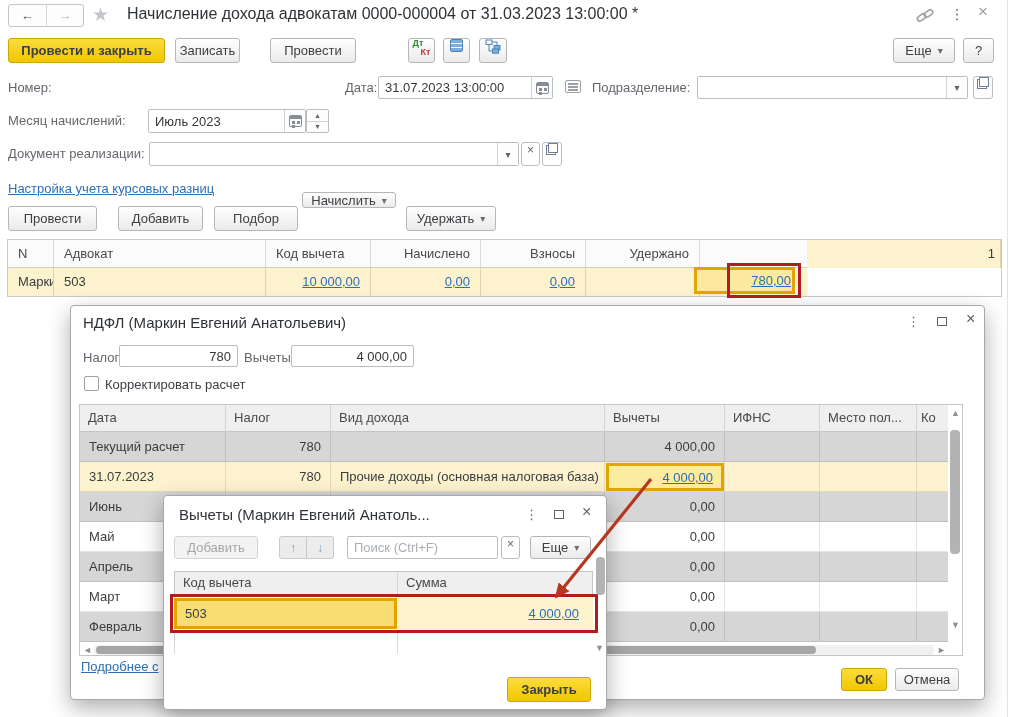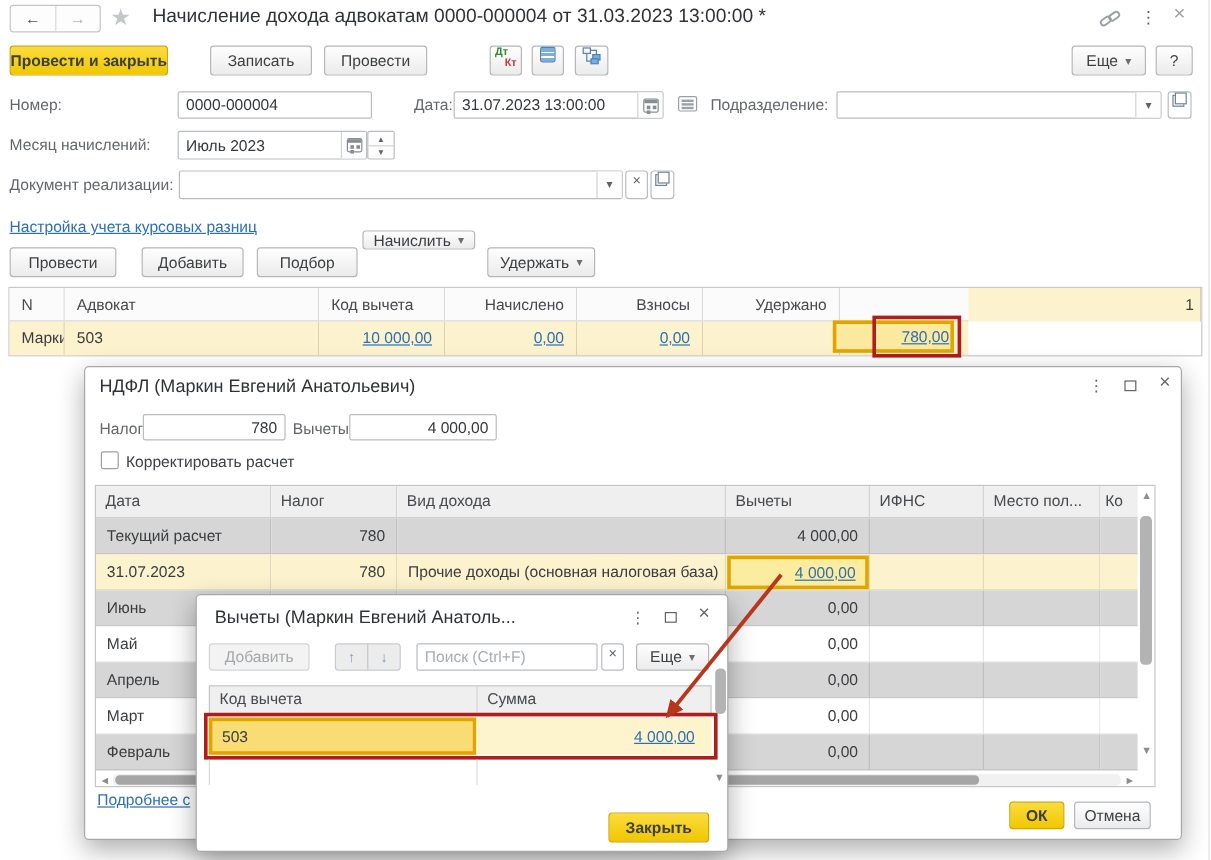--- a/index.html
+++ b/index.html
@@ -87,24 +87,24 @@
         <g fill="none" stroke="#9aa0a6" stroke-width="1.6">
           <rect x="1" y="7" width="9" height="5" rx="2.5" transform="rotate(-35 5.5 9.5)"></rect>
           <rect x="8" y="3" width="9" height="5" rx="2.5" transform="rotate(-35 12.5 5.5)"></rect>
         </g>
       </svg>
   </div>
   <div class="abs winctl" style="left:950px;top:7px;font-size:14px;">⋮</div>
   <div class="abs winctl" style="left:978px;top:5px;font-size:17px;color:#9aa0a6;">×</div>
 
   
-  <button class="btn yellow abs" style="left:8px;top:38px;width:132px;height:25px;font-weight:bold;">
+  <button class="btn yellow abs" style="left:8px;top:38px;width:157px;height:25px;font-weight:bold;">
       <span>Провести и закрыть</span>
     </button>
-  <button class="btn abs" style="left:175px;top:38px;width:85px;height:25px;">
+  <button class="btn abs" style="left:175px;top:38px;width:65px;height:25px;">
       <span>Записать</span>
     </button>
   <button class="btn abs" style="left:270px;top:38px;width:86px;height:25px;">
       <span>Провести</span>
     </button>
   <div class="icon-btn abs" style="left:408px;top:38px;width:27px;height:25px;">
     <span class="dtkt">
         <span class="d">Дт</span>
         <span class="k">Кт</span>
       </span>
@@ -125,21 +125,20 @@
   <button class="btn abs" style="left:893px;top:38px;width:62px;height:25px;">
       <span>Еще</span>
       <span class="dd">▾</span>
     </button>
   <button class="btn abs" style="left:963px;top:38px;width:31px;height:25px;">
       <span>?</span>
     </button>
 
   
   <div class="abs lbl" style="left:8px;top:80px;">Номер:</div>
-  <input class="input abs" readonly="" style="left: 148px; top: 76px; width: 162px; height: 23px;" value="0000-000004">
   <div class="abs lbl" style="left:345px;top:80px;">Дата:</div>
   <div class="fieldbox abs" style="left:378px;top:76px;width:175px;height:23px;">
     <span class="val">31.07.2023 13:00:00</span>
     <span class="seg">
         <span class="cal"></span>
       </span>
   </div>
   <span class="mlines abs" style="left:565px;top:80px;"></span>
   <div class="abs lbl" style="left:592px;top:80px;">Подразделение:</div>
   <div class="fieldbox abs" style="left:697px;top:76px;width:271px;height:23px;">

